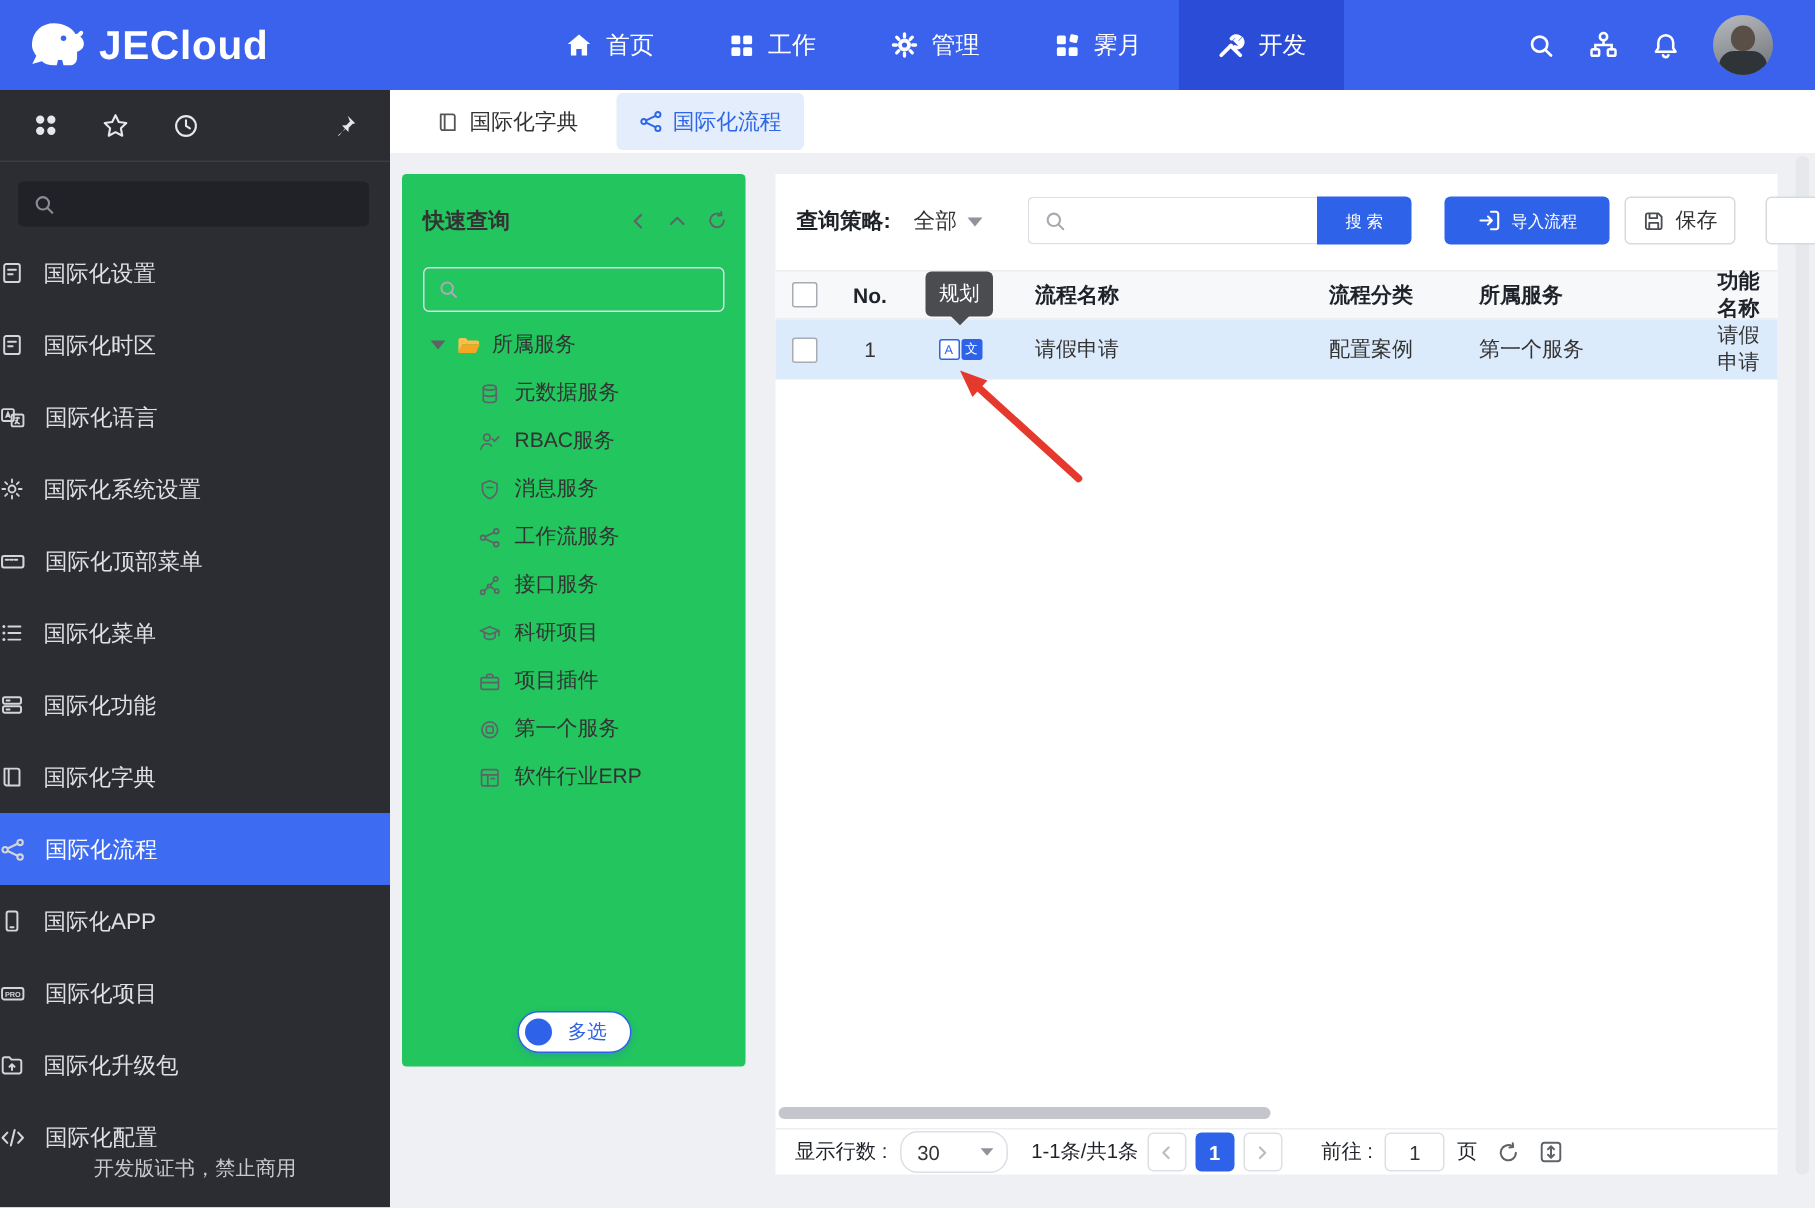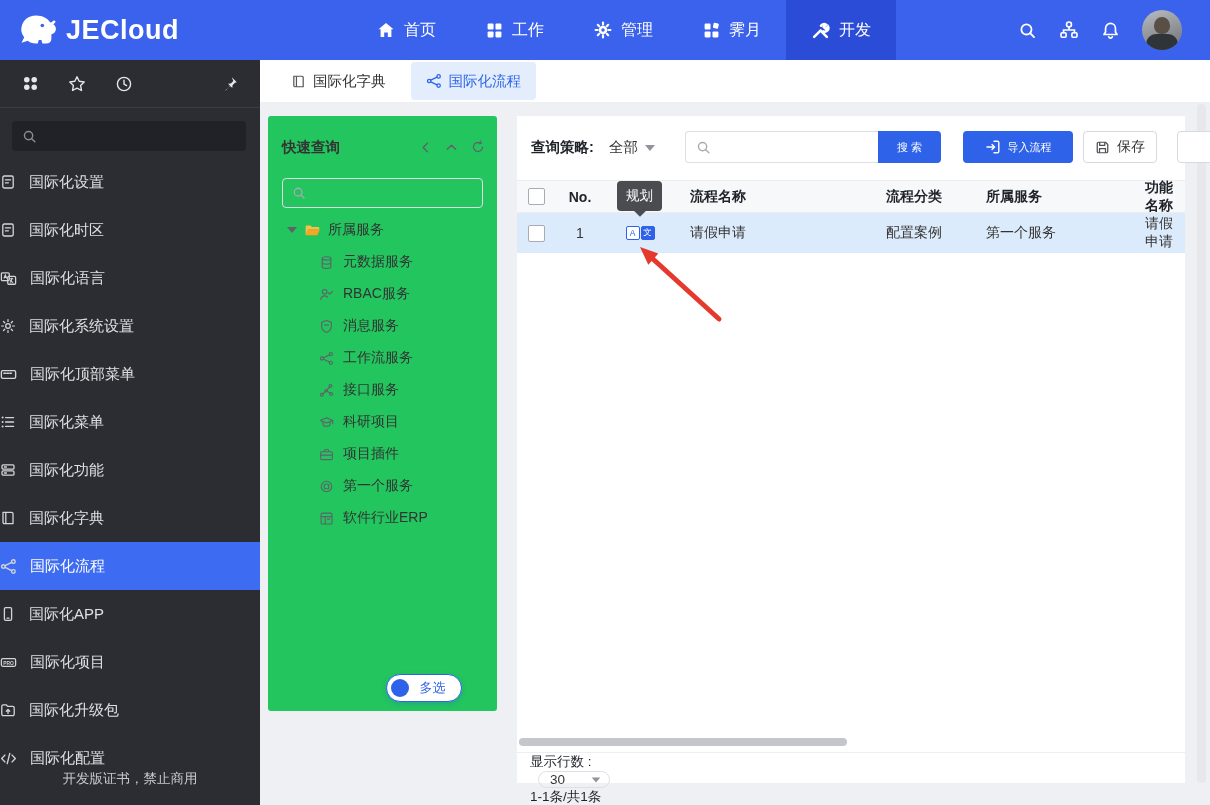--- a/index.html
+++ b/index.html
@@ -46,21 +46,21 @@
   .lp-tools .ic{cursor:pointer;}
   .lp-search{position:absolute;left:14px;top:62px;width:201px;height:30px;border:1px solid #DCDFE6;border-radius:4px;display:flex;align-items:center;padding:0 9px;box-sizing:border-box;color:#A8ABB2;}
   .lp-search input{flex:1;border:none;outline:none;font-size:13px;margin-left:7px;font-family:inherit;color:#333;background:transparent;}
   .tree{position:absolute;left:0;top:98px;width:229px;font-size:14px;color:#333;}
   .tree-root{display:flex;align-items:center;height:32px;padding-left:19px;gap:7px;cursor:pointer;}
   .caret-down{width:0;height:0;border-left:5px solid transparent;border-right:5px solid transparent;border-top:6px solid #606266;}
   .tree-item{display:flex;align-items:center;height:32px;padding-left:51px;gap:9px;cursor:pointer;}
   .tree-item .ic{color:#5F6368;}
   .lp-handle{position:absolute;left:222px;top:312px;width:15px;height:56px;background:#F2F3F5;border:1px solid #E3E4E6;border-left:none;border-radius:0 8px 8px 0;display:flex;align-items:center;justify-content:center;color:#8A8D93;box-sizing:border-box;cursor:pointer;}
   .tri-left{width:0;height:0;border-top:4px solid transparent;border-bottom:4px solid transparent;border-right:5px solid #707379;}
-  .lp-foot{position:absolute;left:0;bottom:8px;width:100%;height:30px;display:flex;align-items:center;justify-content:center;padding-left:41px;}
+  .lp-foot{position:absolute;left:0;bottom:8px;width:100%;height:30px;display:flex;align-items:center;justify-content:center;}
   .multi-toggle{display:flex;align-items:center;height:26px;border:1.5px solid #2E62E8;border-radius:999px;padding:0 15px 0 4px;gap:11px;color:#2E62E8;font-size:13px;background:#fff;box-shadow:0 2px 5px rgba(46,98,232,.28);cursor:pointer;}
   .toggle-dot{width:18px;height:18px;border-radius:50%;background:#2E62E8;}
 
   
   .right-panel{position:absolute;left:517px;top:116px;width:668px;height:667px;background:#fff;z-index:1;}
   .strategy-label{position:absolute;left:14px;top:22px;font-size:14.5px;color:#1F2329;font-weight:600;}
   .strategy-value{position:absolute;left:92px;top:22px;font-size:14.5px;color:#333;display:flex;align-items:center;gap:7px;cursor:pointer;}
   .chev{width:0;height:0;border-left:5px solid transparent;border-right:5px solid transparent;border-top:6px solid #909399;}
   .search-group{position:absolute;left:168px;top:15px;display:flex;height:32px;}
   .sg-input{width:193px;height:32px;border:1px solid #DCDFE6;border-right:none;border-radius:4px 0 0 4px;display:flex;align-items:center;padding:0 10px;box-sizing:border-box;color:#A8ABB2;background:#fff;}
@@ -79,21 +79,21 @@
   .c-i18n{left:99px;width:48px;justify-content:center;}
   .c-name{left:173px;}
   .c-cat{left:369px;}
   .c-svc{left:469px;}
   .c-func{left:586px;margin-left:42px;}
   .checkbox{width:15px;height:15px;border:1px solid #A8ABB2;border-radius:2px;background:#fff;cursor:pointer;}
   .tbox{display:inline-flex;align-items:center;justify-content:center;width:12px;height:12px;border:1px solid #2E62E8;border-radius:2px;font-size:8.5px;color:#2E62E8;background:#fff;}
   .tbox.fill{background:#2E62E8;color:#fff;margin-left:1px;}
 
   .hscroll{position:absolute;left:2px;top:622px;width:328px;height:8px;background:#C4C6CB;border-radius:4px;cursor:pointer;}
-  .pager{position:absolute;left:0;top:636px;width:668px;height:31px;border-top:1px solid #ECEEF1;display:flex;align-items:flex-start;padding-left:13px;box-sizing:border-box;font-size:13.5px;color:#1F2329;flex-direction:column;}
+  .pager{position:absolute;left:0;top:636px;width:668px;height:31px;border-top:1px solid #ECEEF1;display:flex;align-items:center;padding-left:13px;box-sizing:border-box;font-size:13.5px;color:#1F2329;}
   .rows-select{width:72px;height:28px;border:1px solid #DCDFE6;border-radius:12px;display:flex;align-items:center;padding:0 8px 0 11px;box-sizing:border-box;margin:0 16px 0 8px;color:#333;cursor:pointer;}
   .rows-select .chev{margin-left:auto;transform:scale(.85);}
   .pg-btn{width:26px;height:26px;border:1px solid #DCDFE3;border-radius:4px;background:#fff;display:flex;align-items:center;justify-content:center;color:#B9BCC2;margin-left:6px;cursor:pointer;box-sizing:border-box;}
   .pg-cur{width:26px;height:26px;border-radius:4px;background:#2E62E8;color:#fff;display:flex;align-items:center;justify-content:center;margin-left:6px;font-weight:bold;cursor:pointer;}
   .goto-label{margin-left:26px;}
   .goto-input{width:40px;height:26px;border:1px solid #DCDFE6;border-radius:4px;margin:0 8px;text-align:center;font-size:13.5px;color:#333;outline:none;font-family:inherit;box-sizing:border-box;}
   .pg-ic{margin-left:13px;color:#5F6368;cursor:pointer;display:inline-flex;}
 
   
   .tooltip{position:absolute;left:617px;top:181px;height:30px;padding:0 9px;background:#4A4C50;border-radius:4px;color:#fff;font-size:13.5px;display:flex;align-items:center;z-index:5;}

